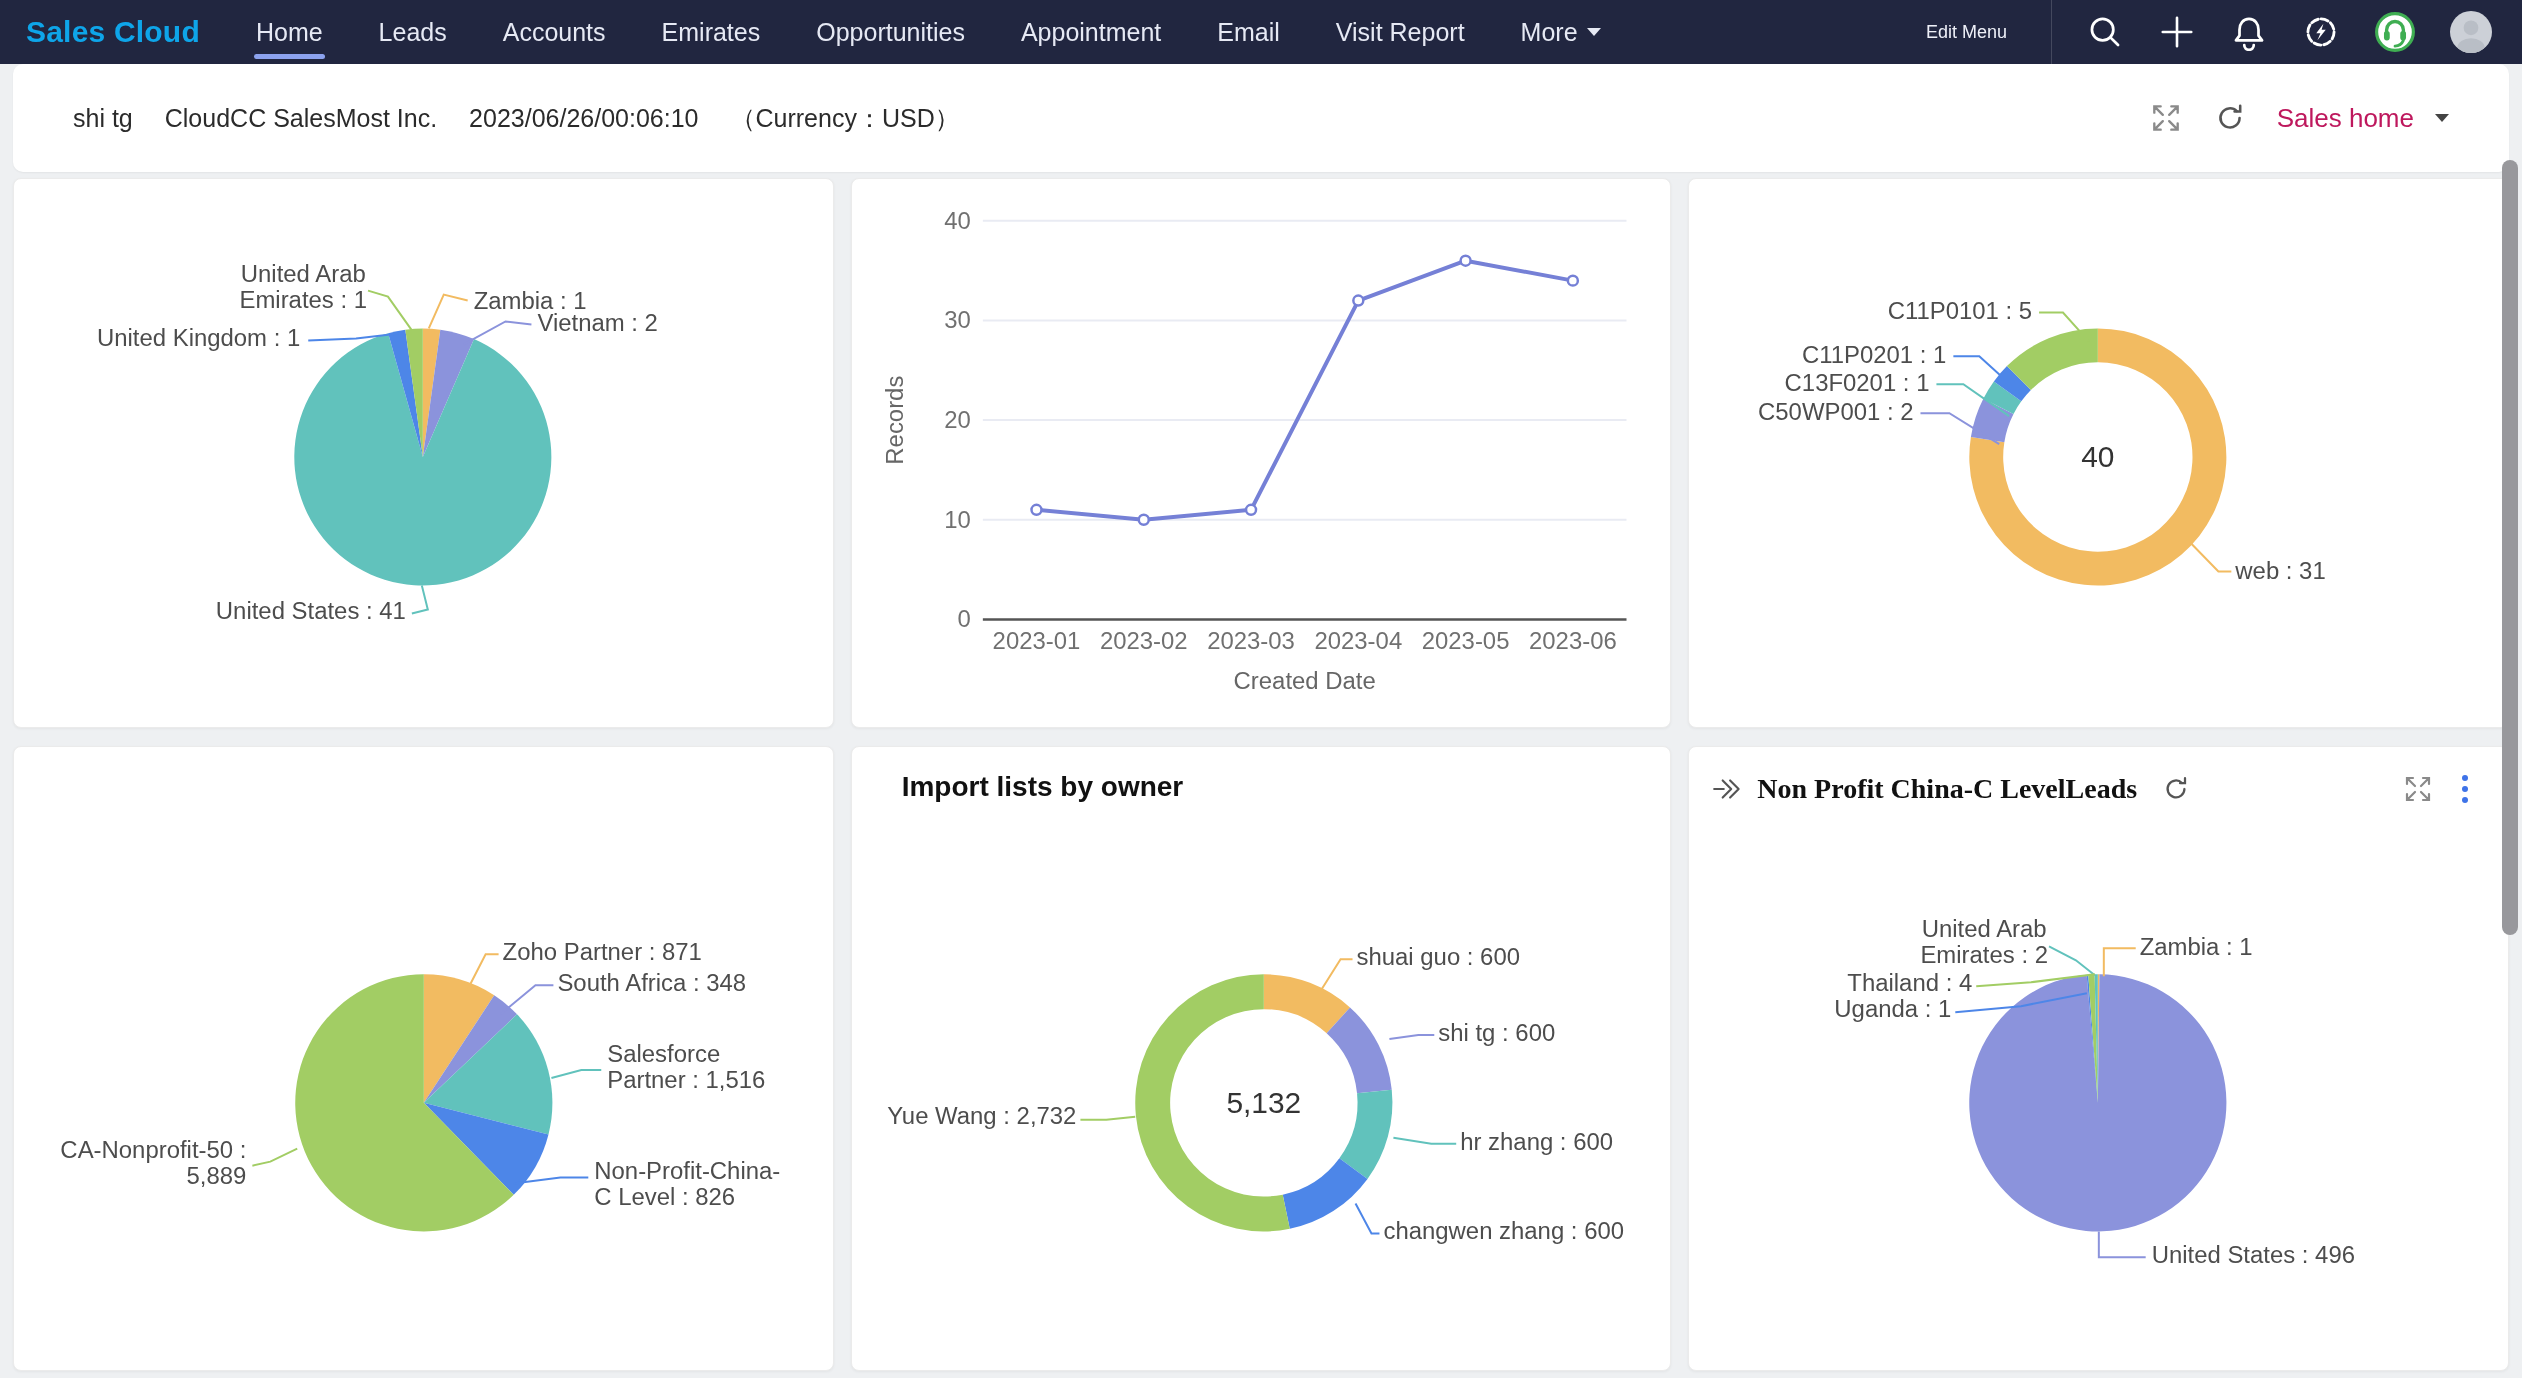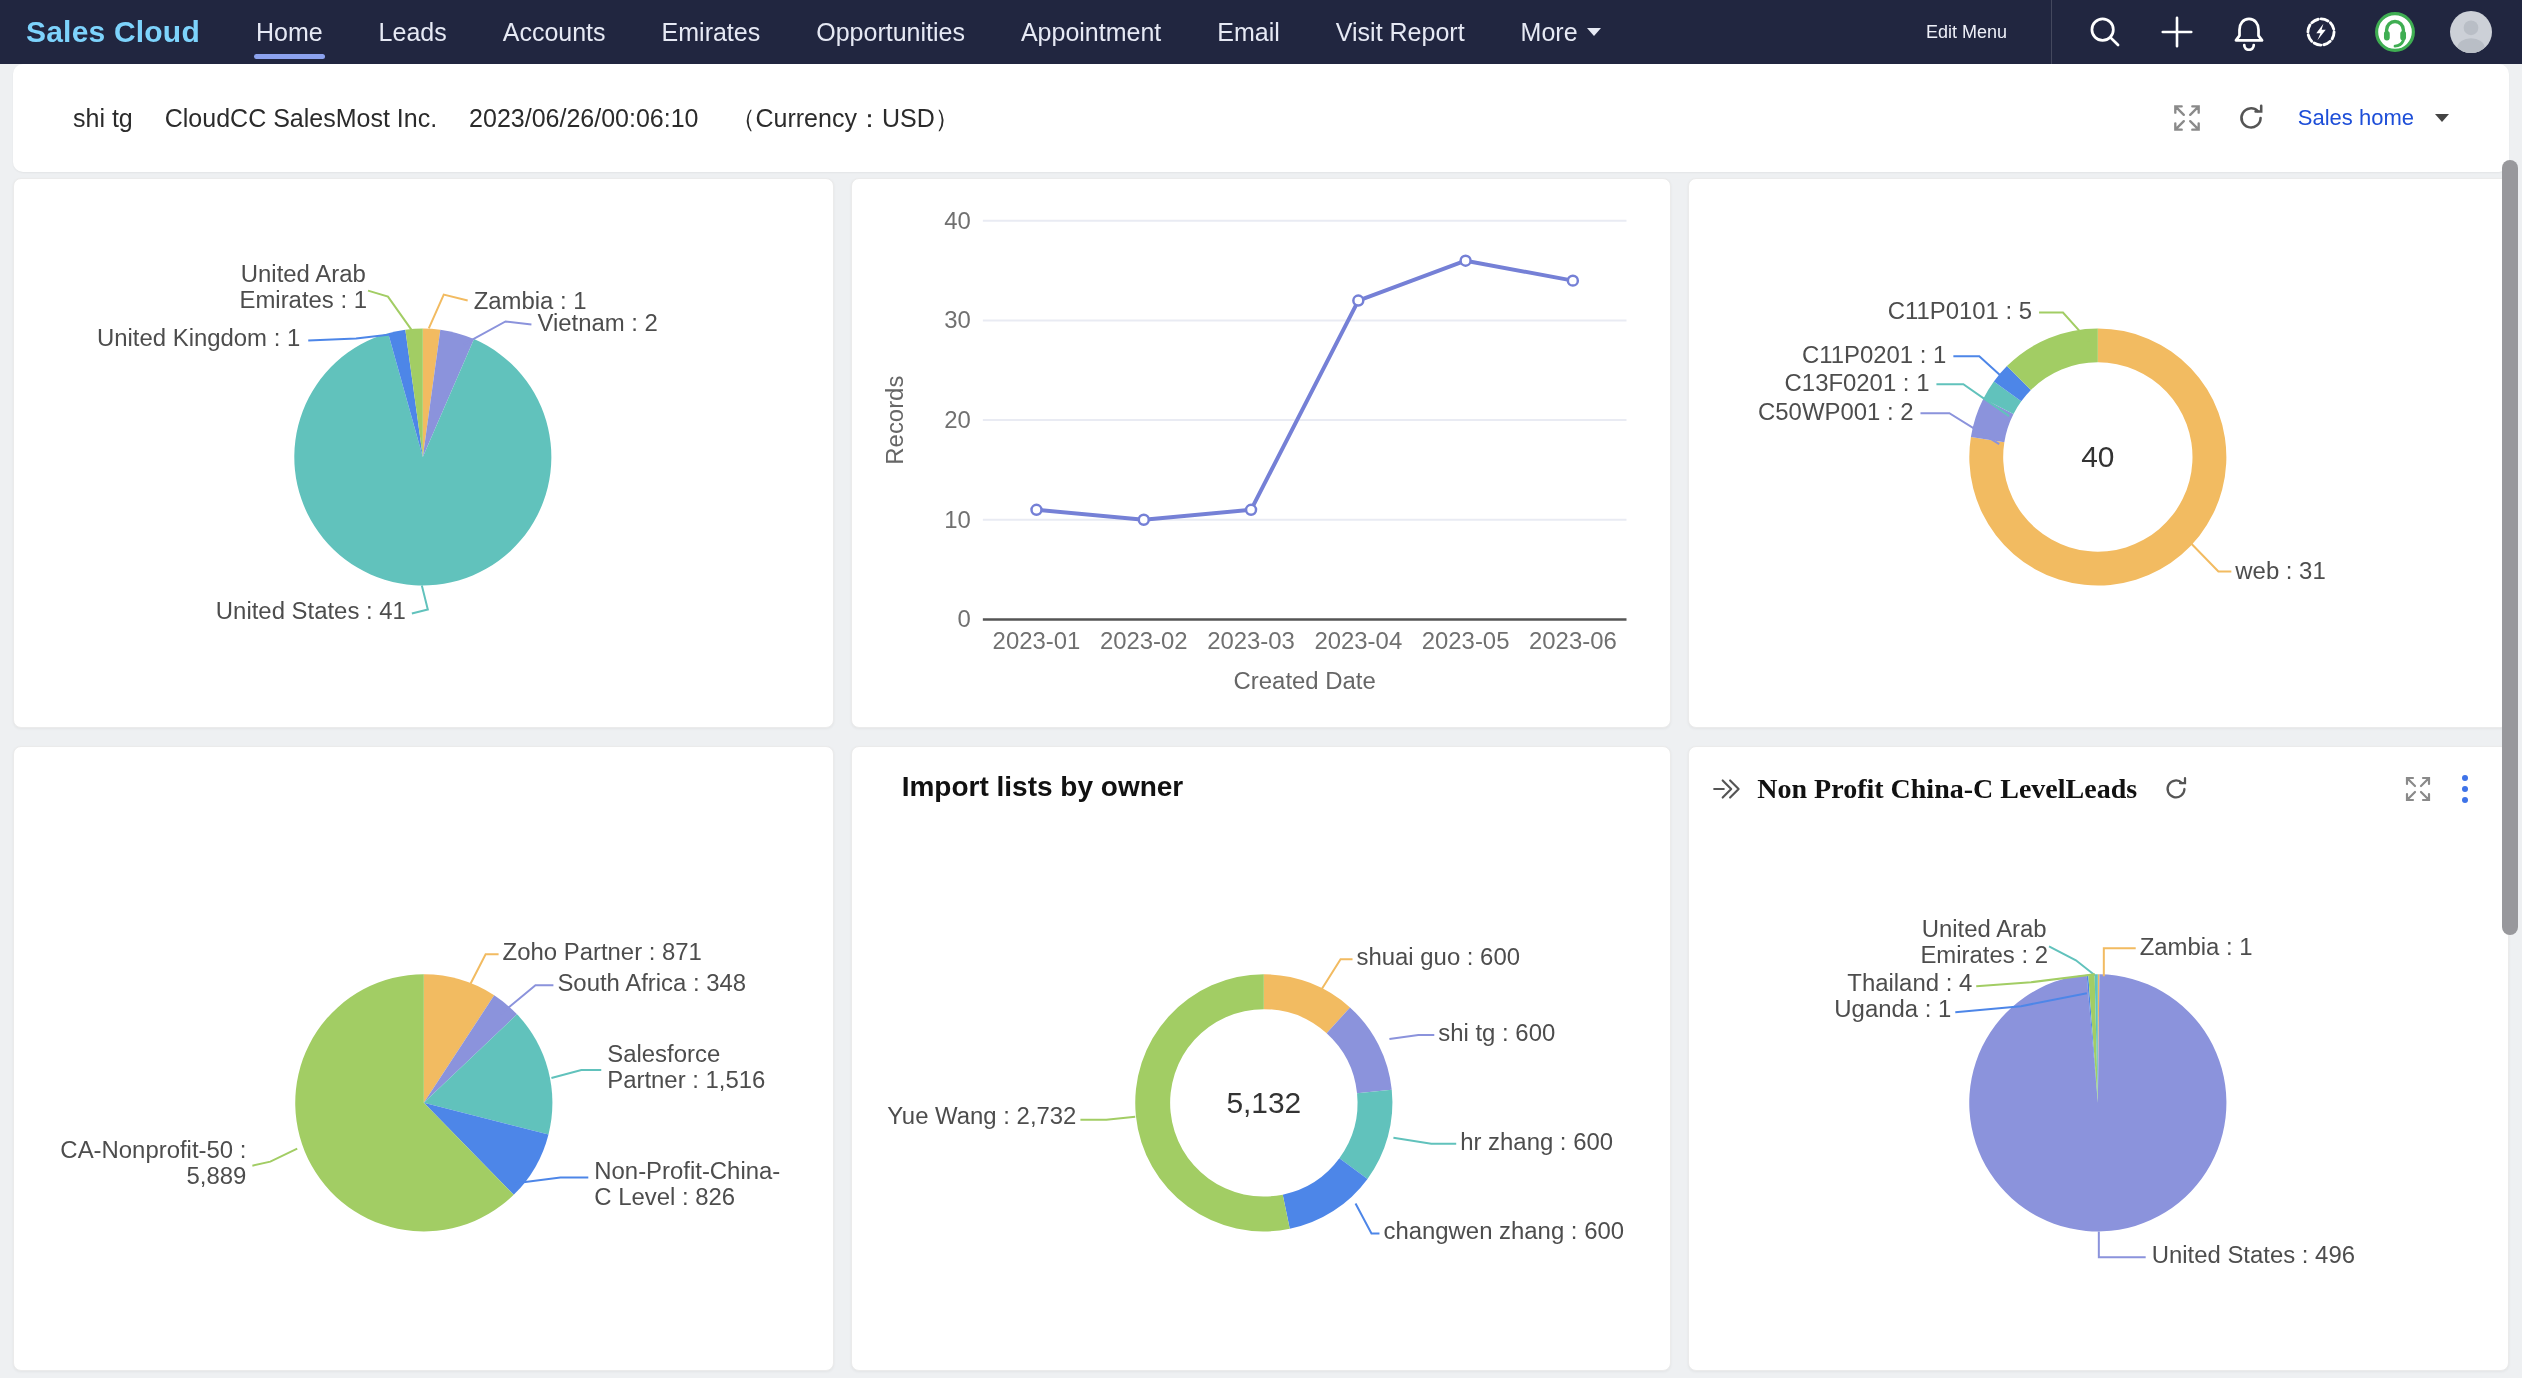--- a/index.html
+++ b/index.html
@@ -2,35 +2,35 @@
 <html><head>
 <meta charset="utf-8">
 <style>
   html,body{margin:0;padding:0;}
   body{
     width:2522px;height:1378px;overflow:hidden;background:#eef0f2;
     font-family:"Liberation Sans","DejaVu Sans",sans-serif;position:relative;
   }
   
   .nav{height:64px;background:#212640;display:flex;align-items:center;padding-left:26px;color:#eef0f8;}
-  .brand{font-size:30px;font-weight:bold;color:#7dd3fc;margin-right:28px;letter-spacing:.2px;white-space:nowrap;text-align:center;}
+  .brand{font-size:30px;font-weight:bold;color:#0ea5e9;margin-right:28px;letter-spacing:.2px;white-space:nowrap;text-align:center;}
   .nav-items{display:flex;height:100%;align-items:stretch;}
   .nav-item{display:flex;align-items:center;padding:0 28px;font-size:25px;color:#e6e9f4;position:relative;cursor:pointer;white-space:nowrap;}
   .nav-item.active::after{content:"";position:absolute;left:26px;right:26px;bottom:5px;height:5px;border-radius:3px;background:#8ca2ee;}
   .caret-down{width:0;height:0;border-left:7px solid transparent;border-right:7px solid transparent;border-top:8px solid currentColor;display:inline-block;margin-left:9px;}
   .nav-right{margin-left:auto;display:flex;align-items:center;gap:34px;padding-right:30px;}
   .edit-menu{font-size:18px;color:#eef0f8;margin-right:10px;cursor:pointer;white-space:nowrap;}
   .nav-divider{width:1px;height:64px;background:rgba(255,255,255,.16);}
   .icon-btn{display:flex;align-items:center;justify-content:center;cursor:pointer;}
   
   .subheader{margin:0 13px;height:108px;background:#fff;border-radius:10px;display:flex;align-items:center;
     gap:32px;padding:0 60px;font-size:25px;color:#2b2b2b;box-shadow:0 1px 2px rgba(0,0,0,.05);}
   .subheader .item{white-space:nowrap;}
   .sub-right{margin-left:auto;display:flex;align-items:center;gap:30px;color:#555;}
-  .view-selector{display:flex;align-items:center;gap:12px;font-size:22px;color:#1d4ed8;cursor:pointer;}
+  .view-selector{display:flex;align-items:center;gap:12px;font-size:26px;color:#be185d;cursor:pointer;}
   .view-selector .caret-down{border-top-color:#444;}
   
   .grid{margin:6px 13px 0;display:grid;grid-template-columns:1fr 1fr 1fr;grid-template-rows:550px 625px;gap:18px 17px;}
   .card{background:#fff;border:1px solid #ebebeb;border-radius:8px;position:relative;overflow:hidden;box-shadow:0 1px 3px rgba(0,0,0,.05);}
   .card svg.chart{position:absolute;inset:0;width:100%;height:100%;}
   .chart text{font-family:"Liberation Sans","DejaVu Sans",sans-serif;}
   .card-header{position:absolute;top:24px;left:0;right:0;display:flex;align-items:center;padding:0 34px 0 50px;z-index:2;}
   .card-header.with-icons{padding-left:22px;font-family:Liberation Serif, serif;}
   .card-title{font-size:28px;font-weight:bold;color:#111;white-space:nowrap;}
   .hdr-gap{flex:1;}

